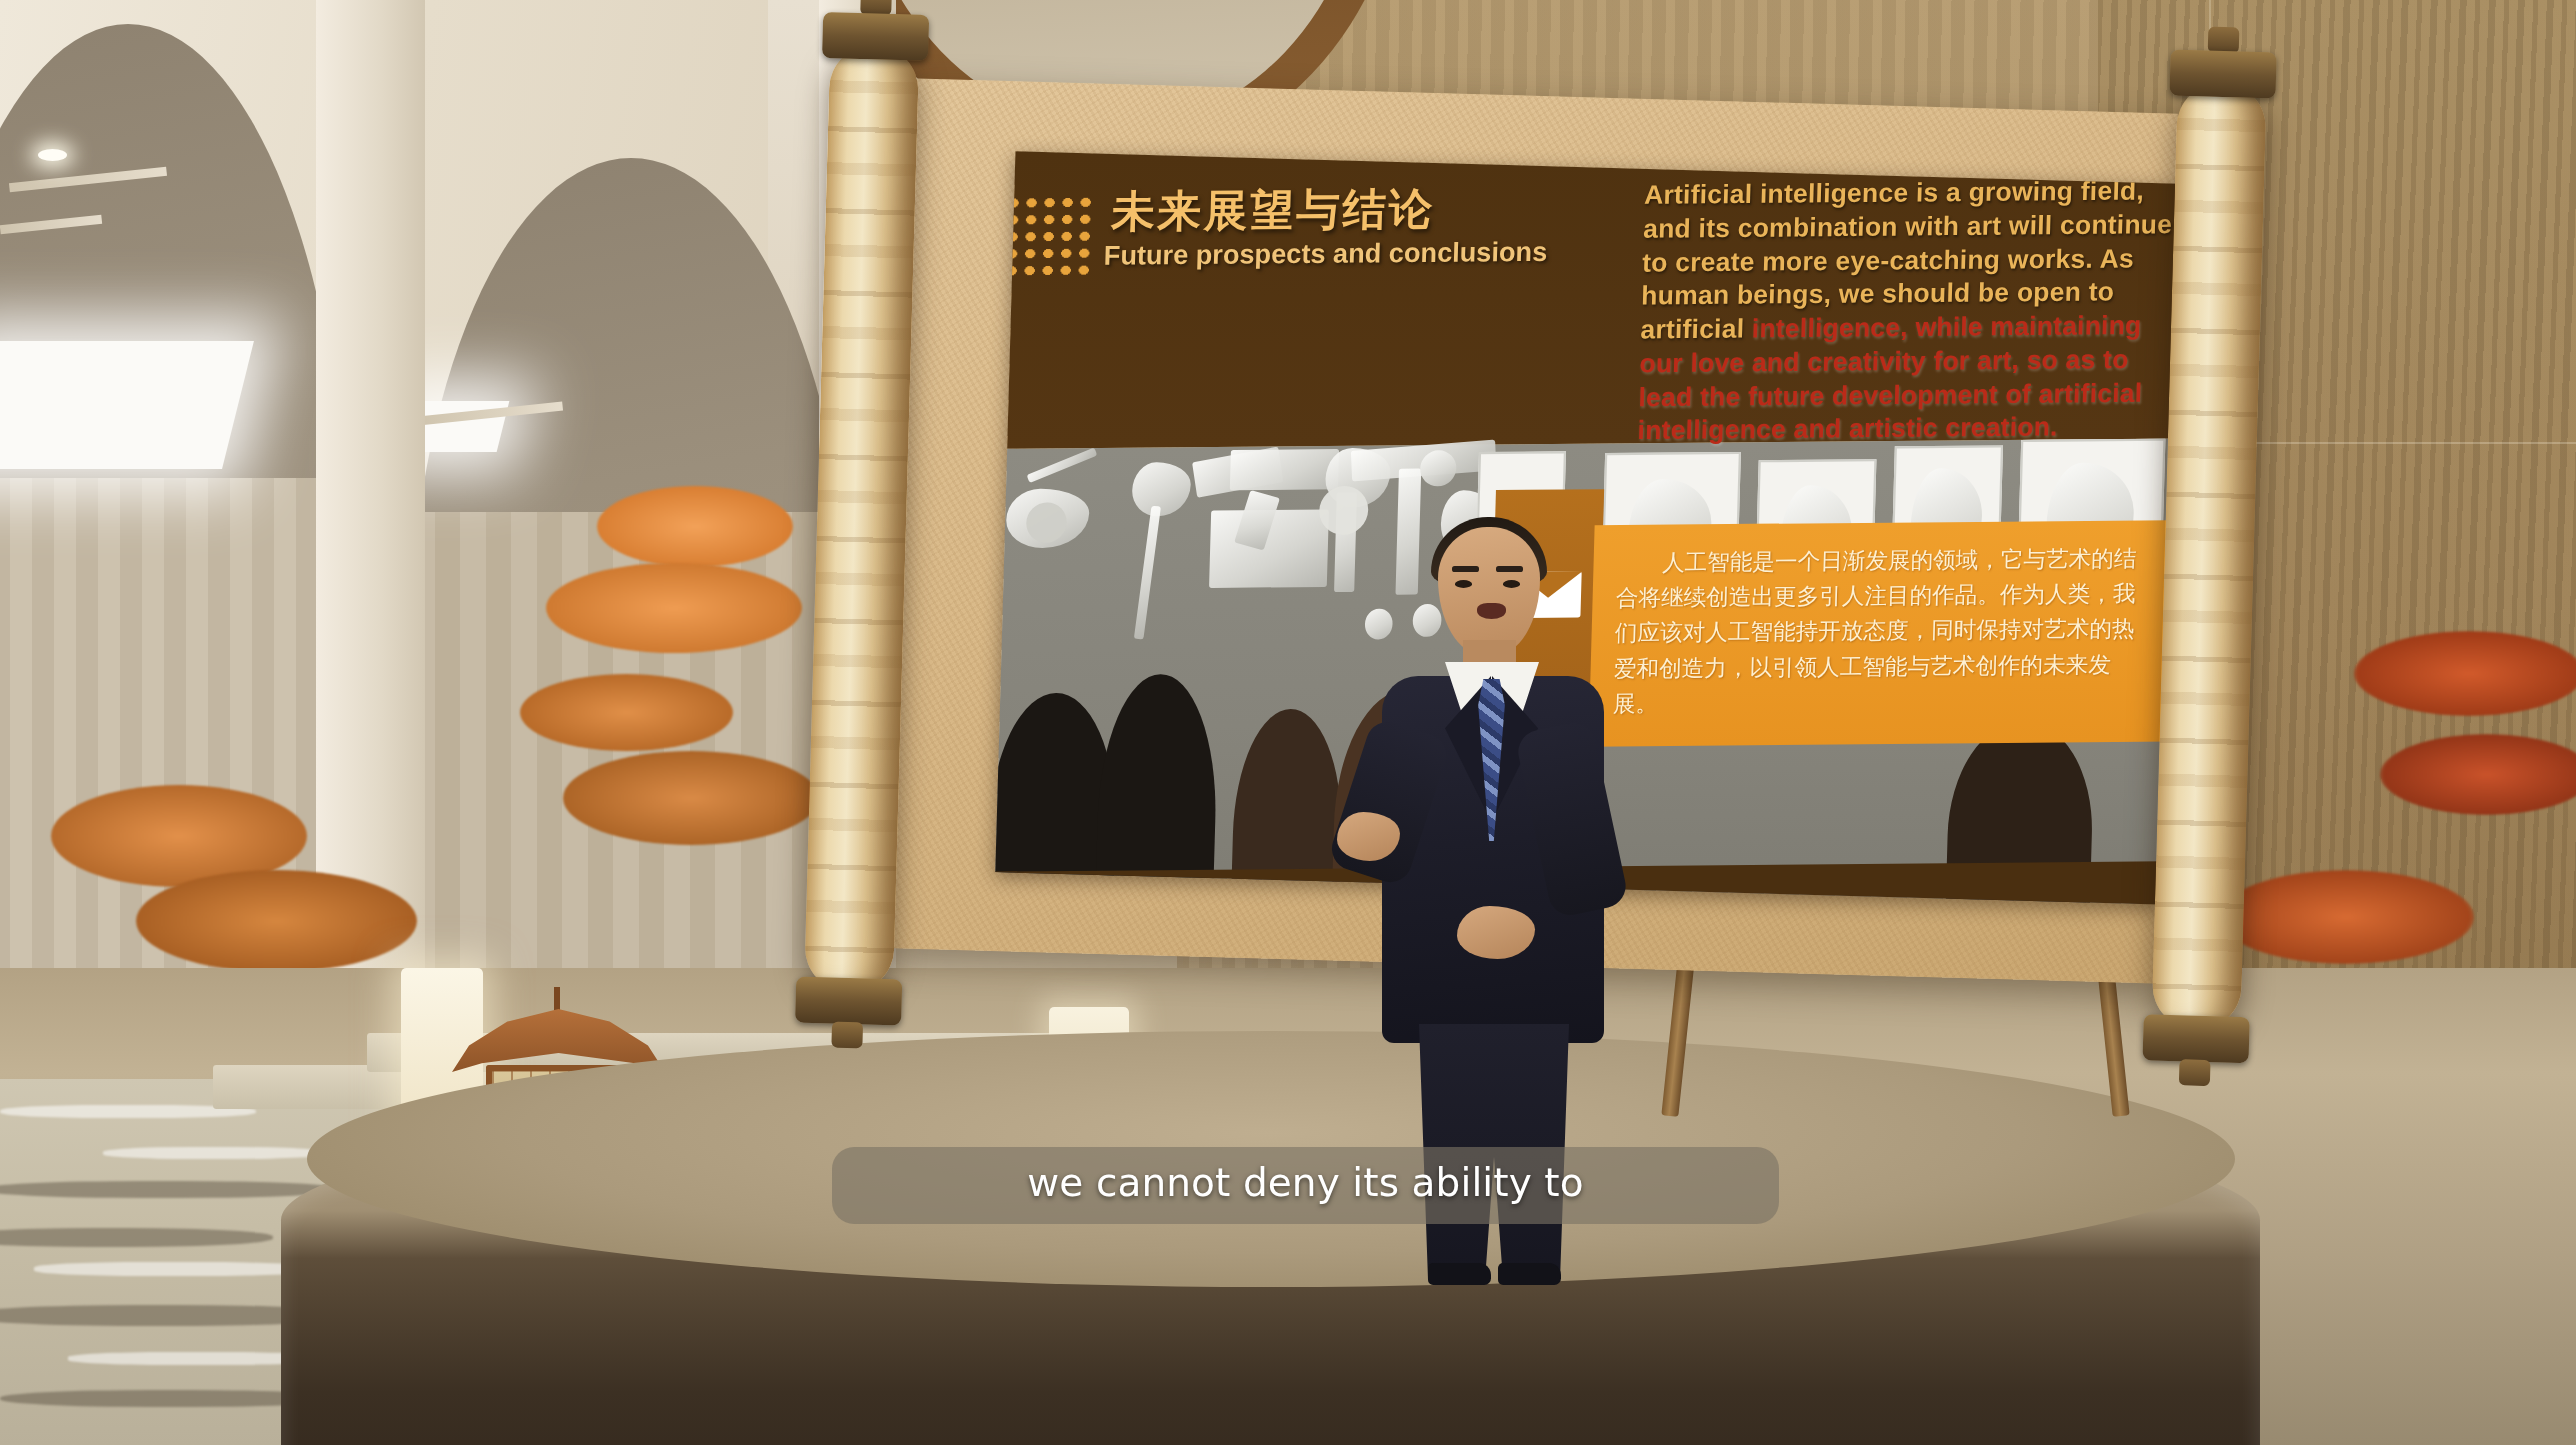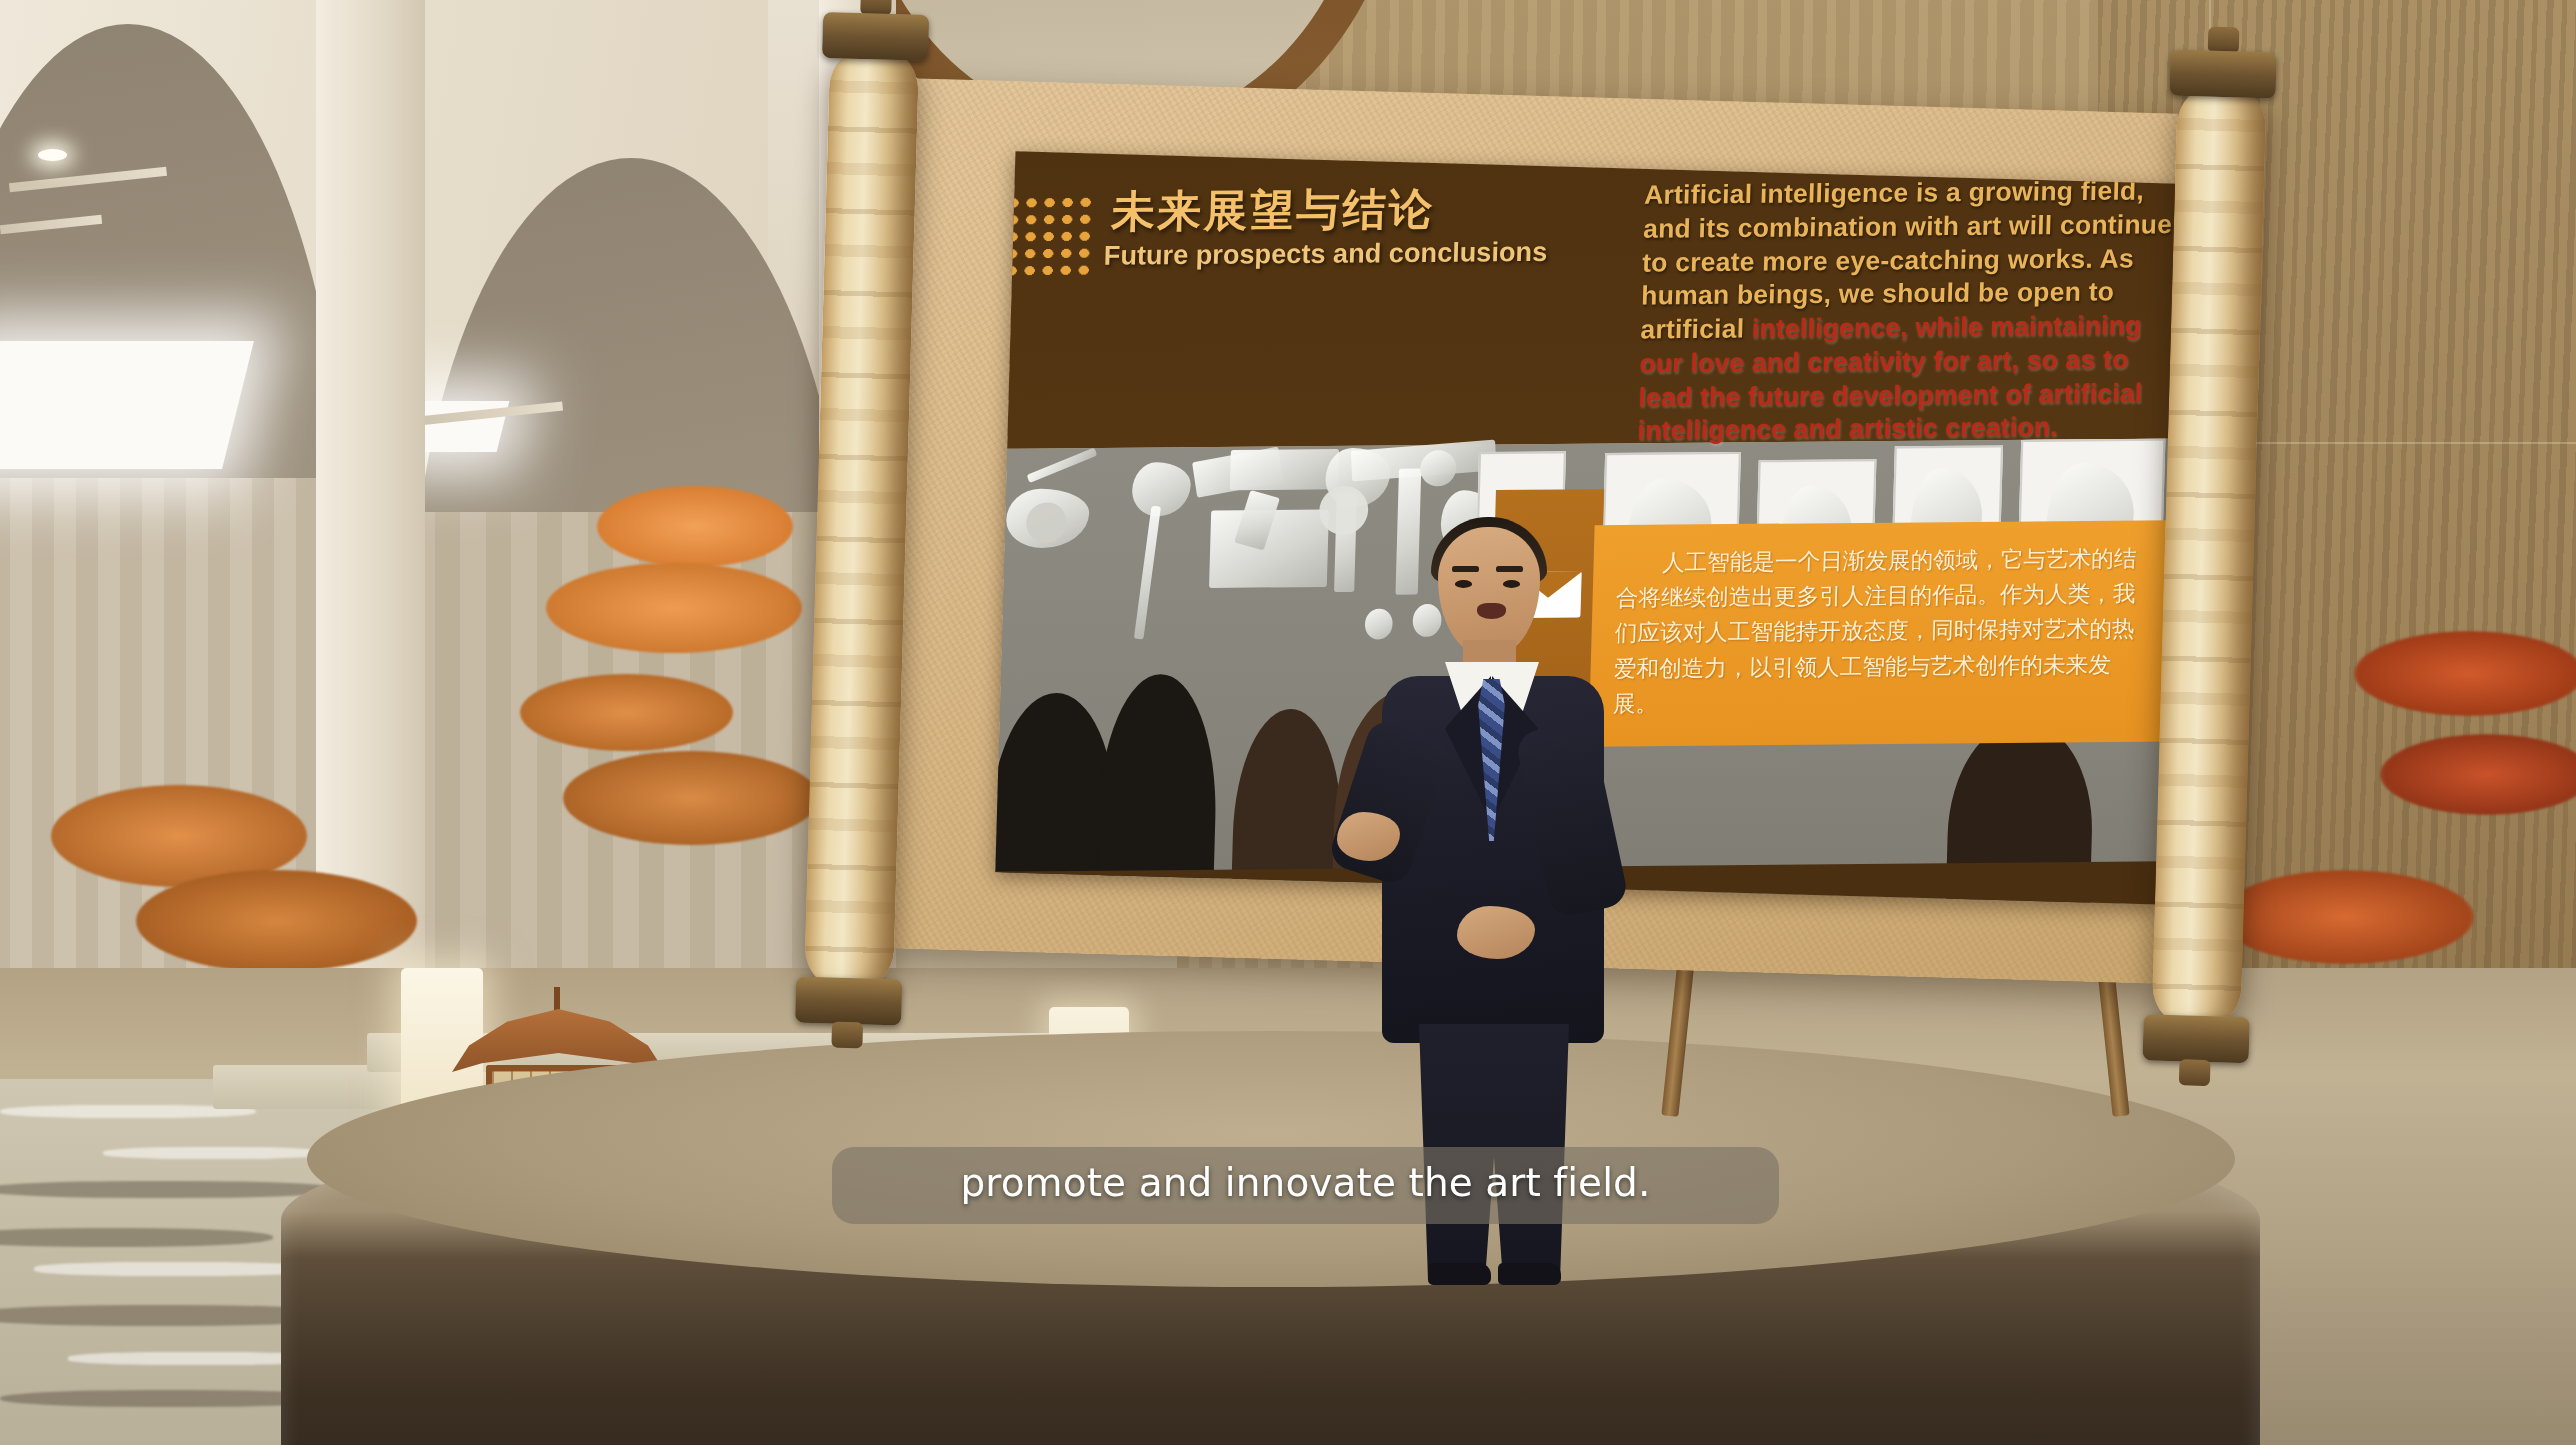--- a/index.html
+++ b/index.html
@@ -562,17 +562,17 @@
     <div class="arm" style="left:-8.5px;top:213px;width:82px;height:154px;transform:rotate(18deg);"></div>
     <div class="hand" style="left:-19px;top:300px;width:63px;height:49px;"></div>
     <div class="arm" style="left:177px;top:213px;width:78px;height:188px;transform:rotate(-12deg);"></div>
     <div class="hand" style="left:101px;top:394px;width:78px;height:53px;"></div>
     <div class="legs"></div>
     <div class="shoe" style="left:72px;"></div>
     <div class="shoe" style="left:142px;"></div>
   </div>
 
   <div class="caption">
-    <div class="caption-line">promote and innovate the art field.</div>
+    <div class="caption-line">we cannot deny its ability to</div>
   </div>
 
 </div>
 
 
 </body></html>

